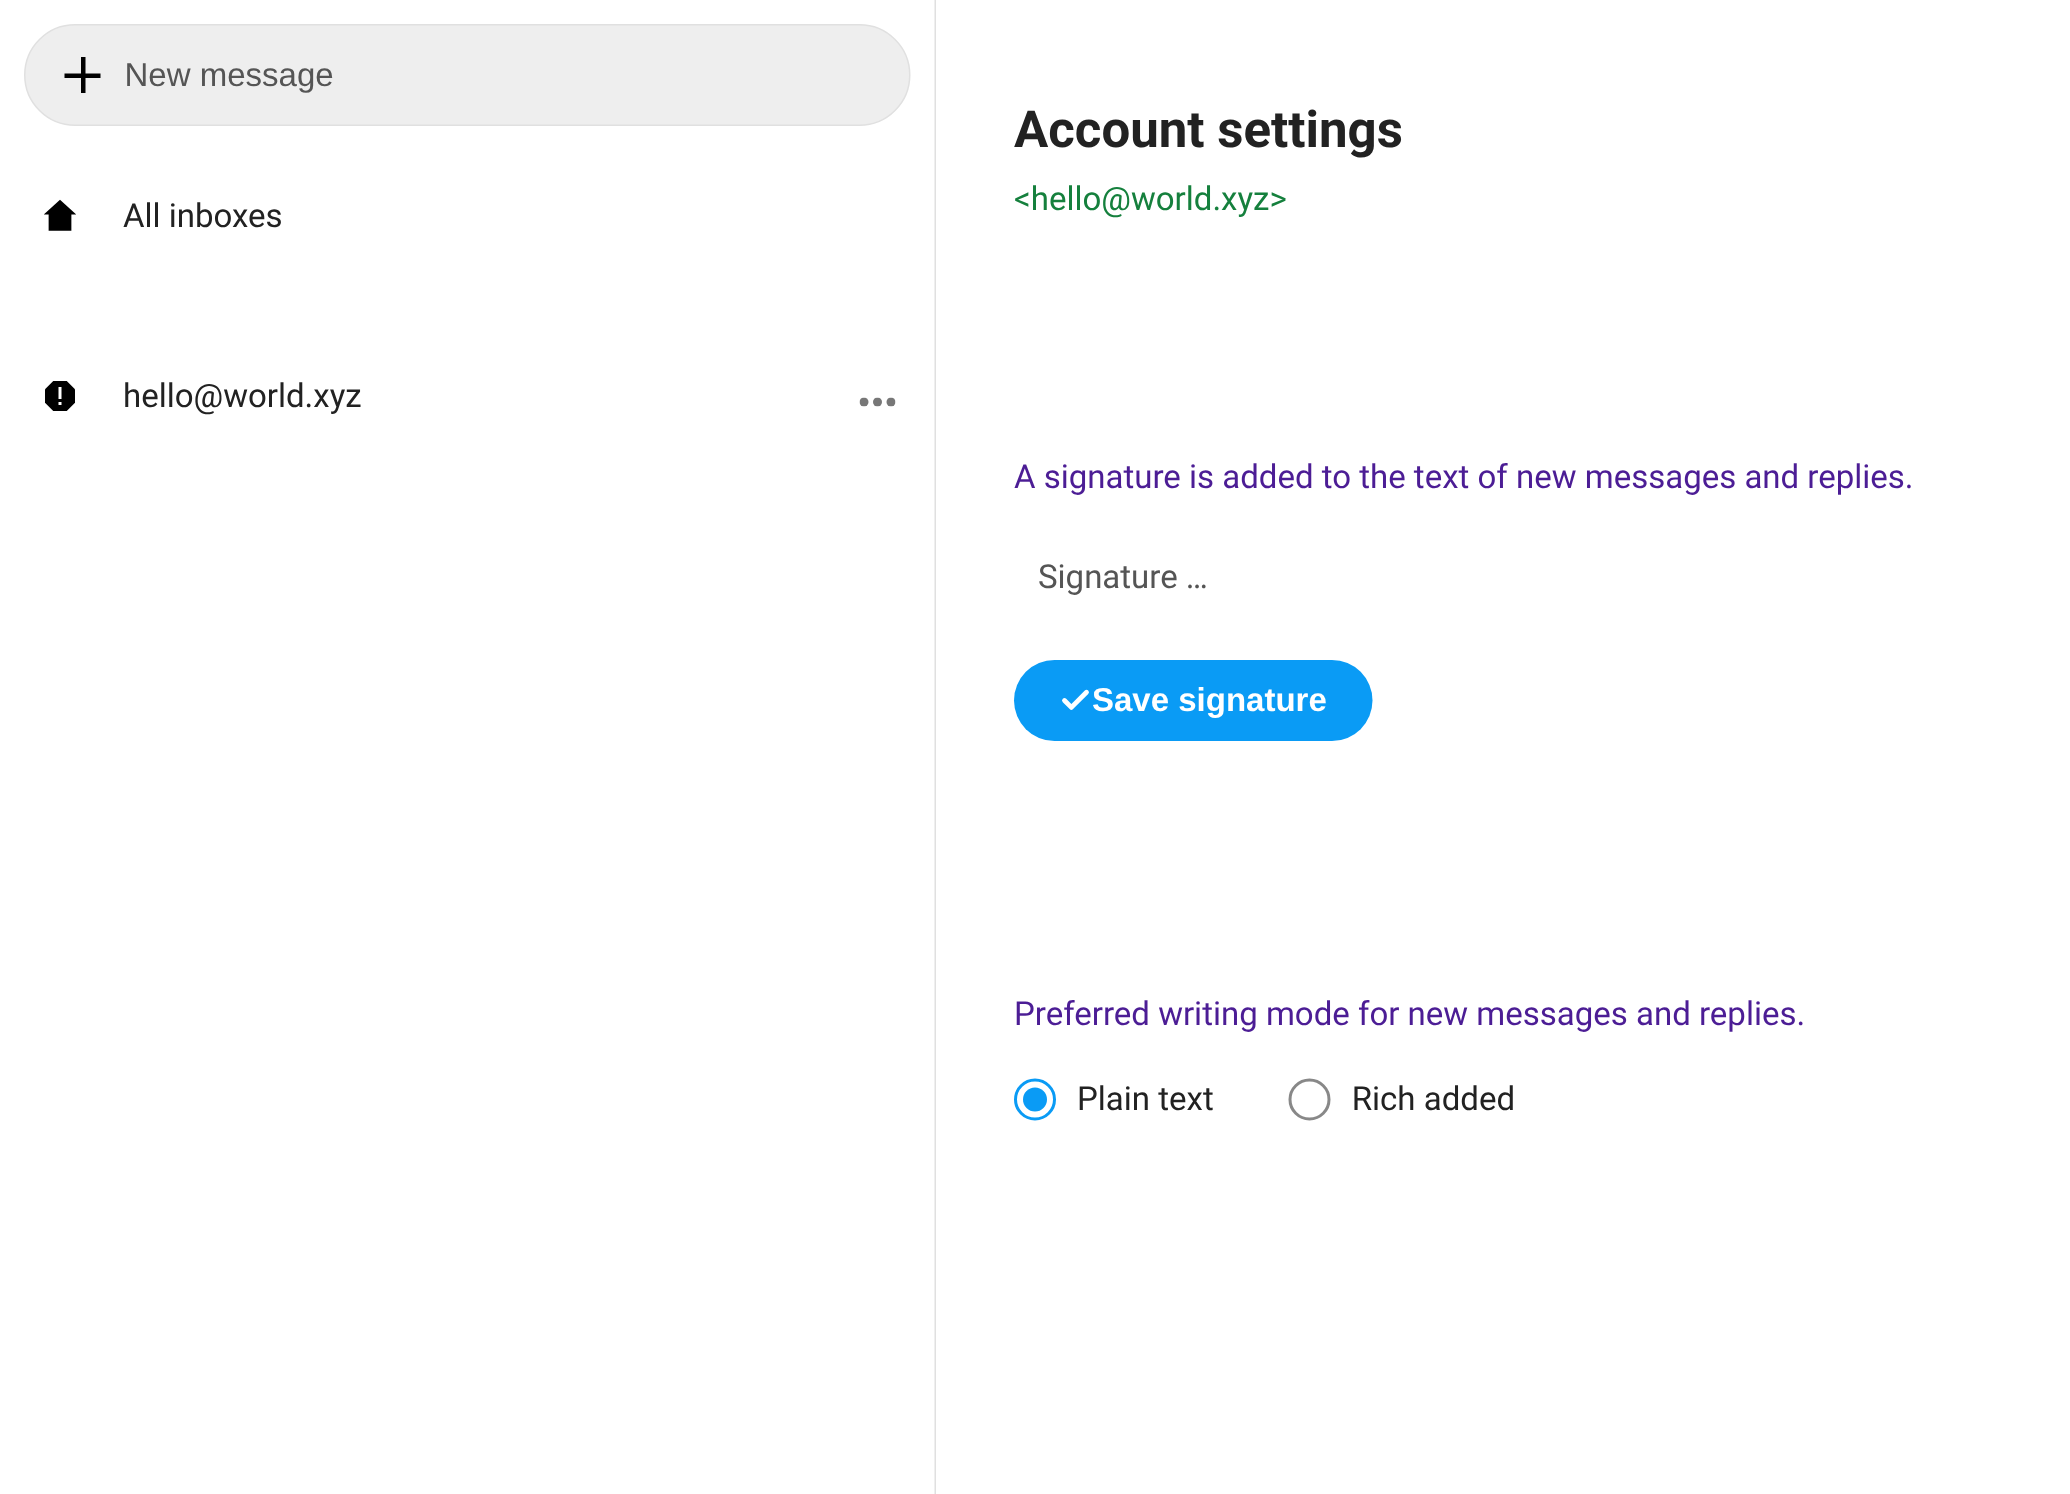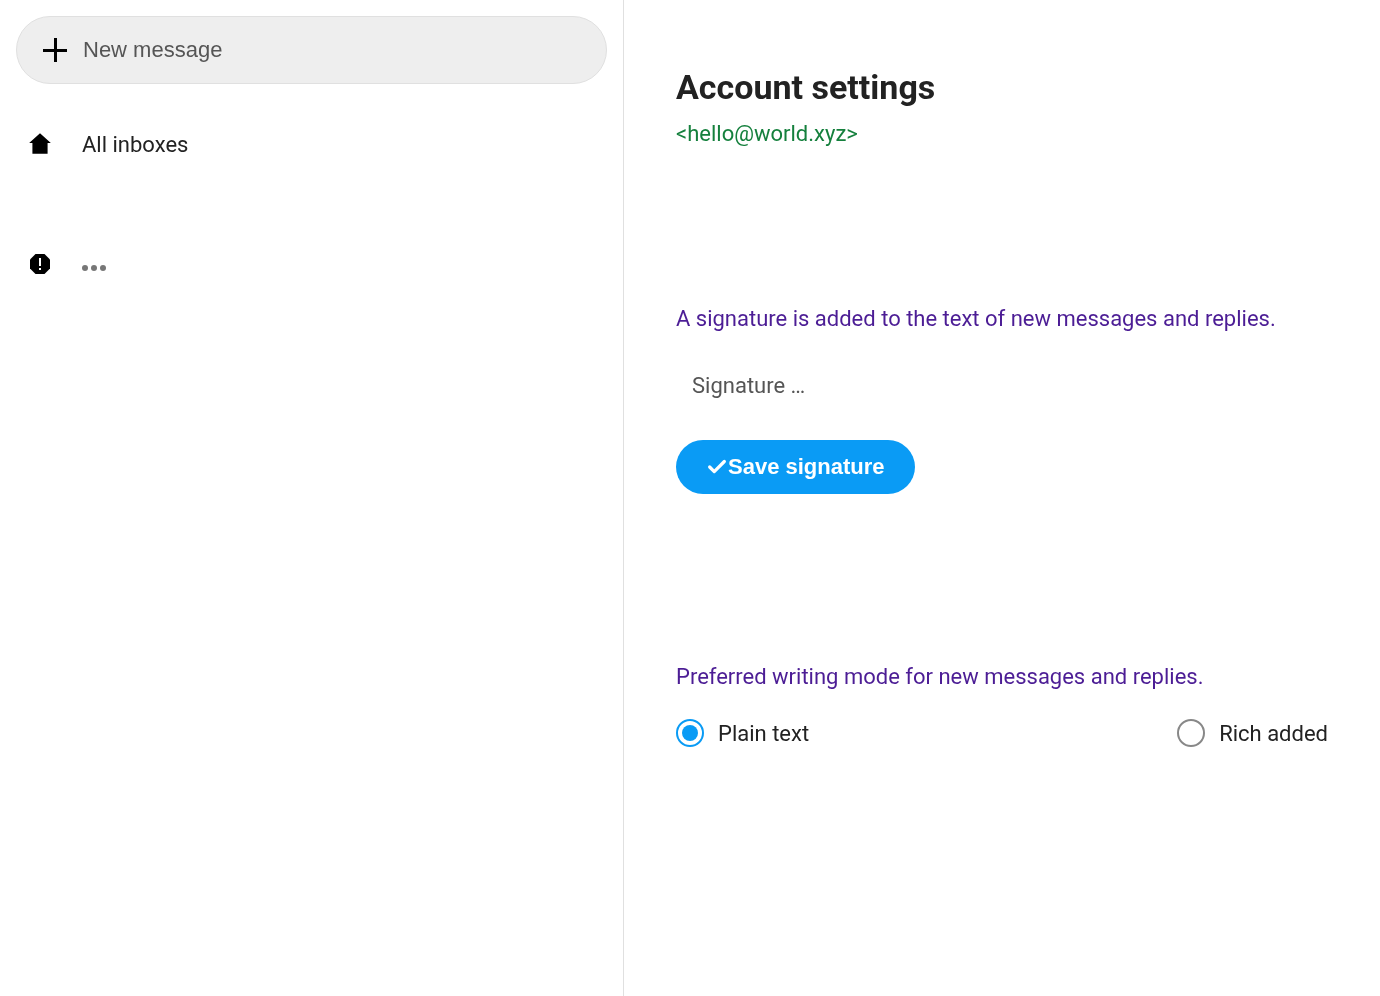--- a/index.html
+++ b/index.html
@@ -137,21 +137,20 @@
       width: 22px;
       height: 22px;
     }
     .writing-mode-section {
       margin-top: 170px;
     }
     .radio-row {
       display: flex;
       gap: 50px;
       margin-top: 24px;
-      justify-content: space-between;
     }
     .radio-opt {
       display: flex;
       align-items: center;
       gap: 14px;
       cursor: pointer;
       font-size: 22px;
       color: #222;
     }
     .radio-circle {
@@ -193,20 +192,21 @@
   </div>
 
   <div class="sidebar-item account-item">
     <span class="icon-wrap">
       <svg viewBox="0 0 24 24" width="24" height="24" fill="#000">
         <path d="M7.5 2h9L22 7.5v9L16.5 22h-9L2 16.5v-9L7.5 2z"></path>
         <rect x="11" y="6" width="2" height="8" fill="#fff"></rect>
         <rect x="11" y="16" width="2" height="2" fill="#fff"></rect>
       </svg>
     </span>
+    <span class="label">hello@world.xyz</span>
     <span class="more">
       <svg viewBox="0 0 24 6" width="24" height="6" fill="#777">
         <circle cx="3" cy="3" r="3"></circle>
         <circle cx="12" cy="3" r="3"></circle>
         <circle cx="21" cy="3" r="3"></circle>
       </svg>
     </span>
   </div>
 </div>
 

